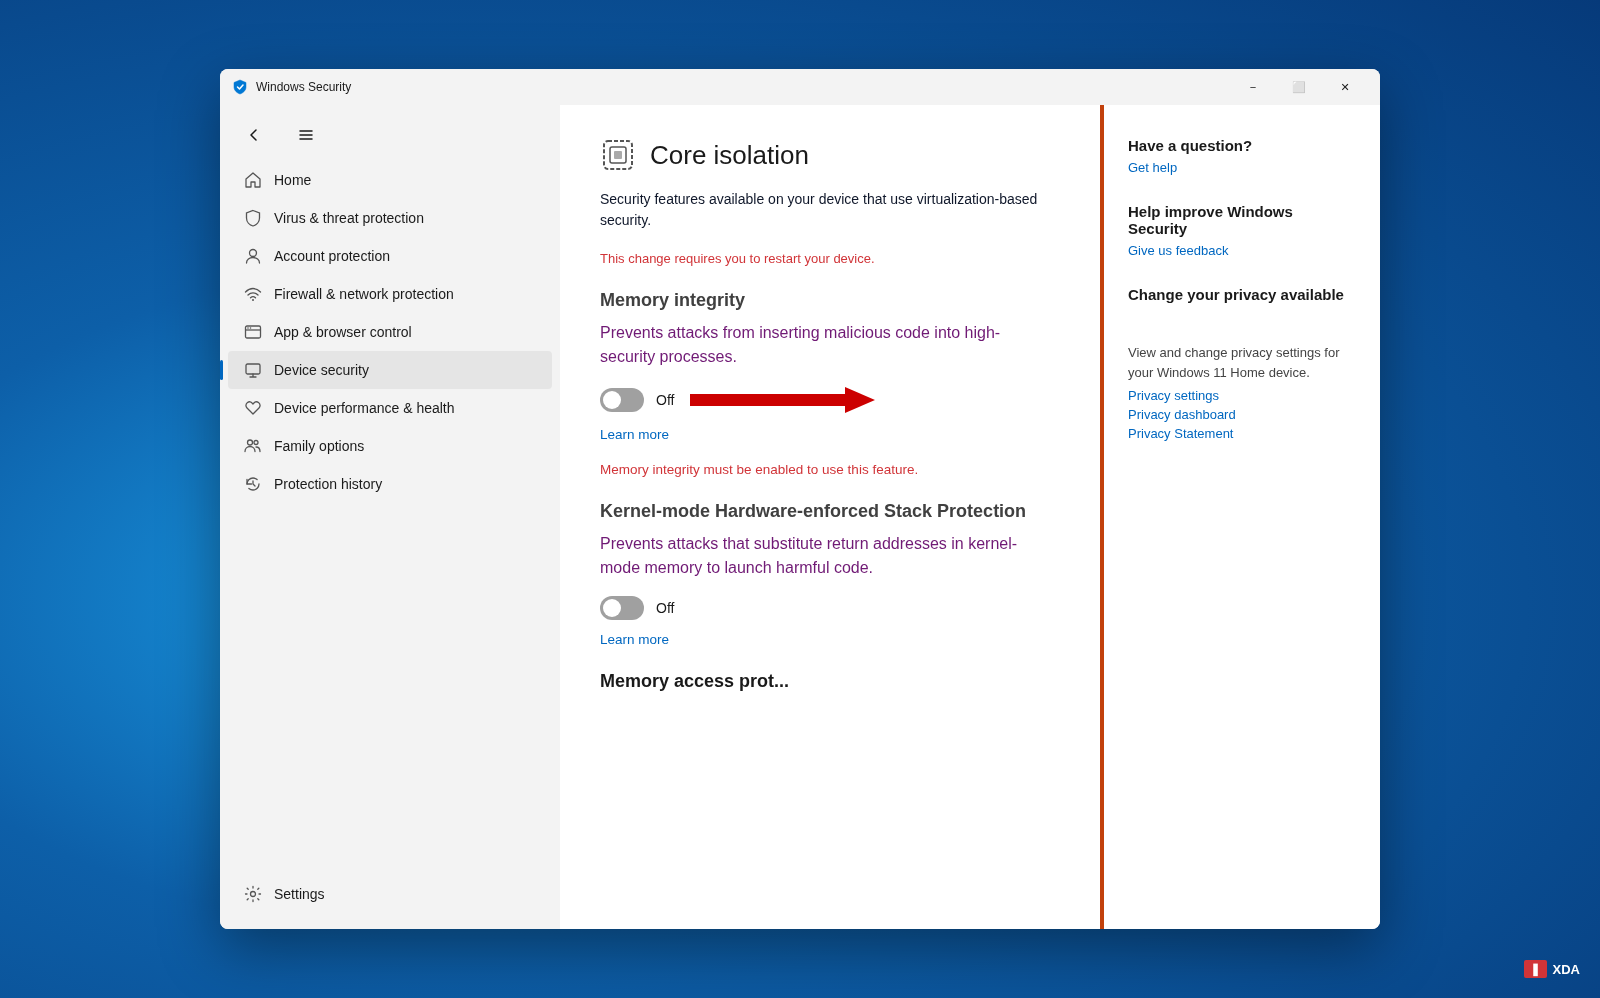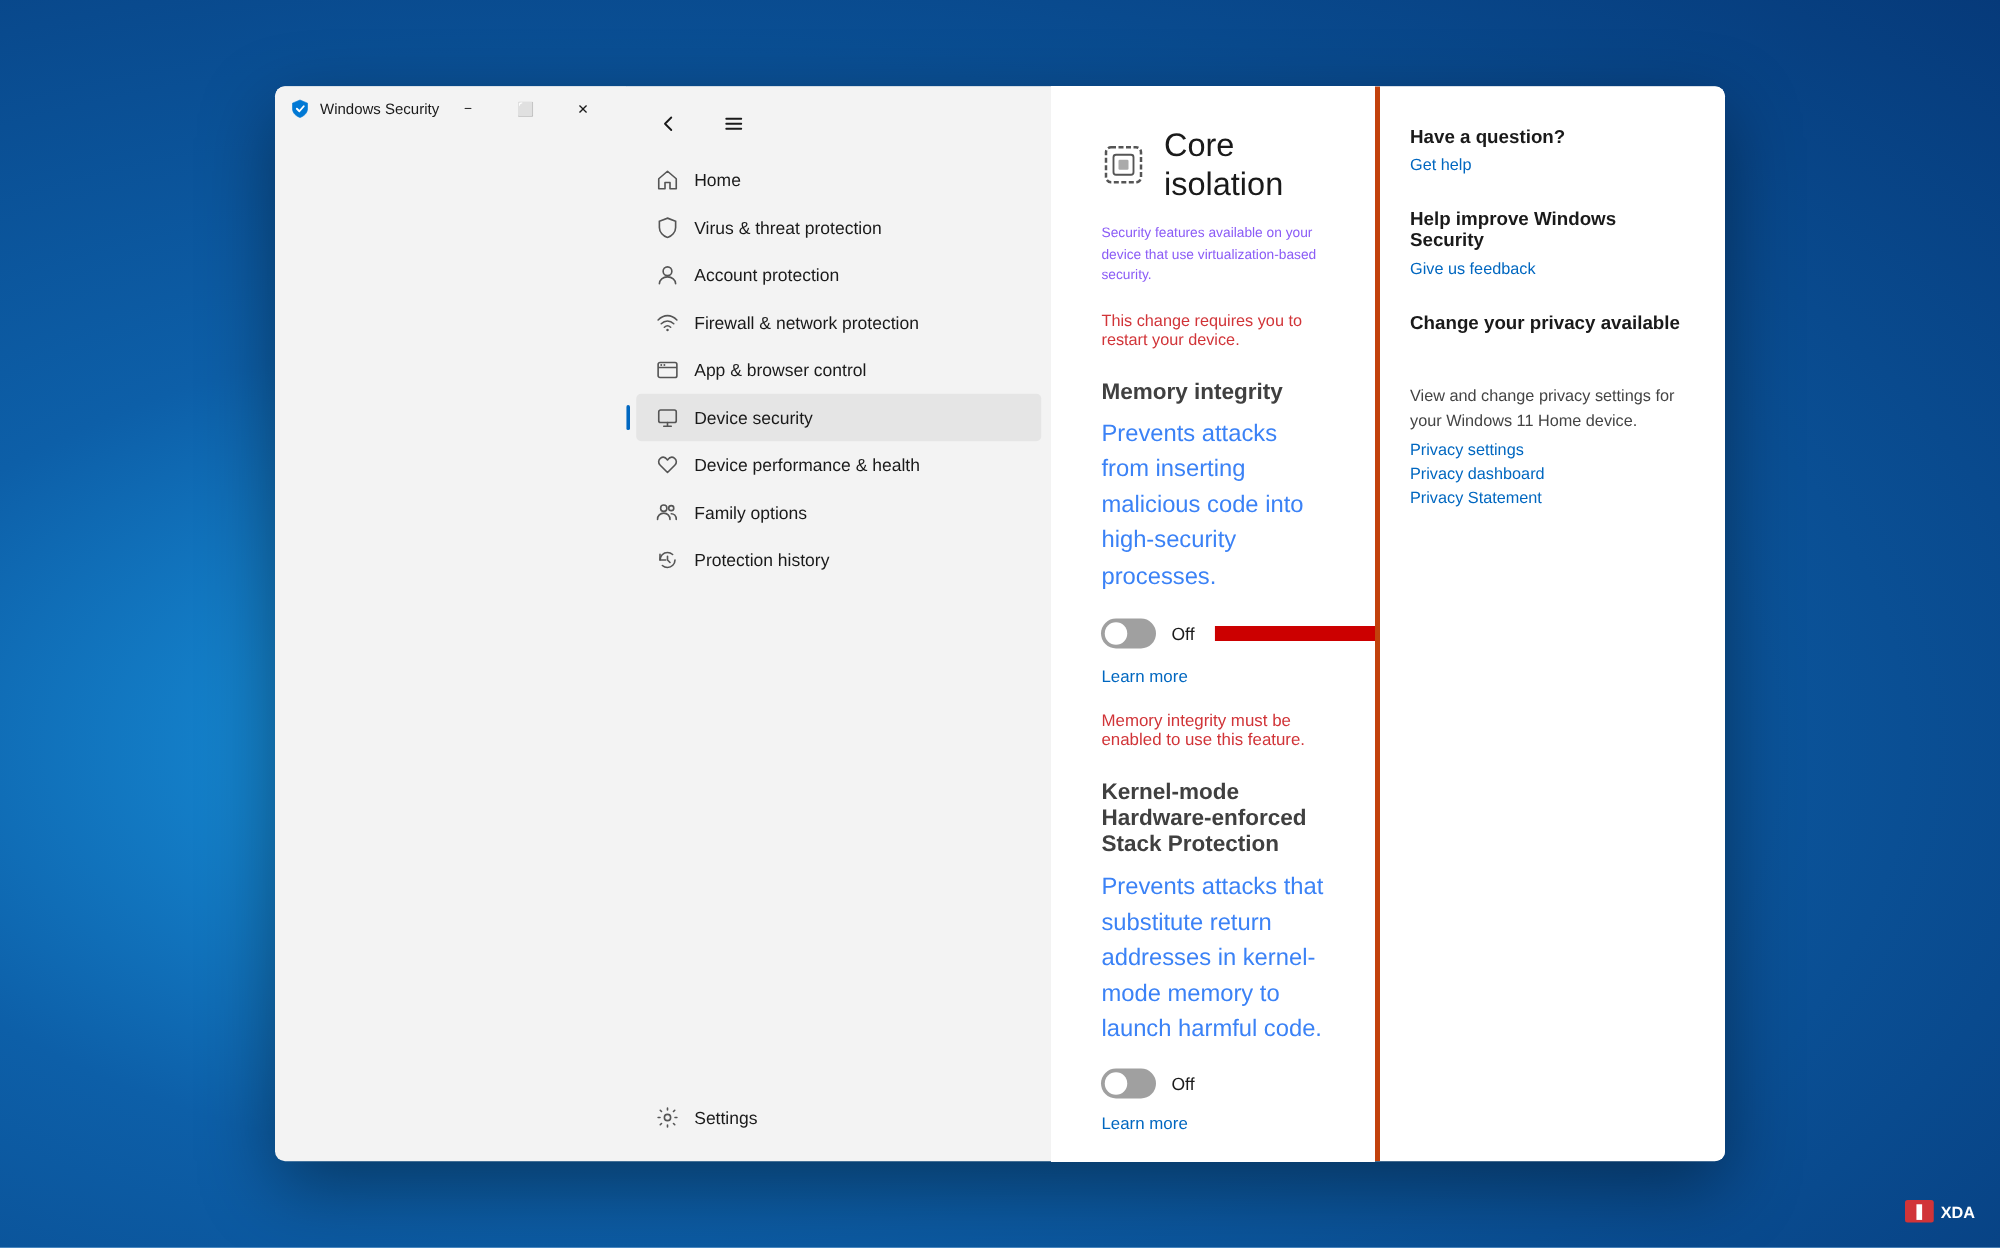--- a/index.html
+++ b/index.html
@@ -26,21 +26,21 @@
     
     .window {
       position: relative;
       z-index: 10;
       width: 1160px;
       height: 860px;
       background: #f3f3f3;
       border-radius: 8px;
       box-shadow: 0 20px 60px rgba(0,0,0,0.4);
       display: flex;
-      flex-direction: row;
+      flex-direction: column;
       overflow: hidden;
     }
 
     
     .title-bar {
       display: flex;
       align-items: center;
       justify-content: space-between;
       background: #f3f3f3;
       padding: 0 12px;
@@ -205,44 +205,44 @@
       color: #555;
     }
 
     .page-title {
       font-size: 26px;
       font-weight: 400;
       color: #1a1a1a;
     }
 
     .page-description {
-      font-size: 11px;
-      color: #8b5cf6;
+      font-size: 14px;
+      color: #0f172a;
       line-height: 1.5;
       margin-bottom: 20px;
       max-width: 440px;
     }
 
     .restart-warning {
       color: #d13438;
       font-size: 13px;
       margin-bottom: 24px;
     }
 
     
     .section-title {
       font-size: 18px;
       font-weight: 600;
       color: #404040;
       margin-bottom: 10px;
     }
 
     .section-desc {
-      font-size: 19px;
-      color: #3b82f6;
+      font-size: 16px;
+      color: #701a75;
       line-height: 1.5;
       margin-bottom: 16px;
       max-width: 440px;
     }
 
     
     .warning-row {
       display: flex;
       align-items: flex-start;
       gap: 10px;

